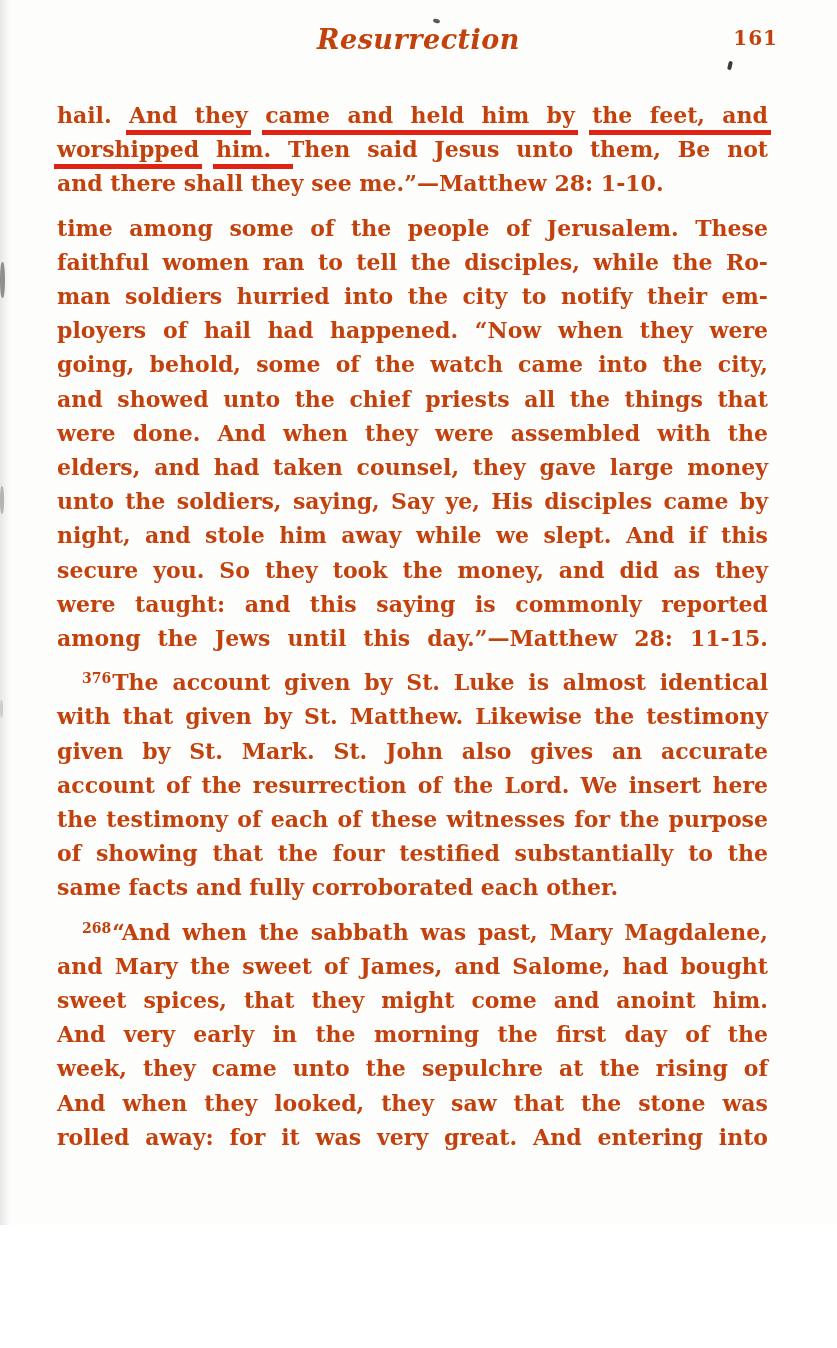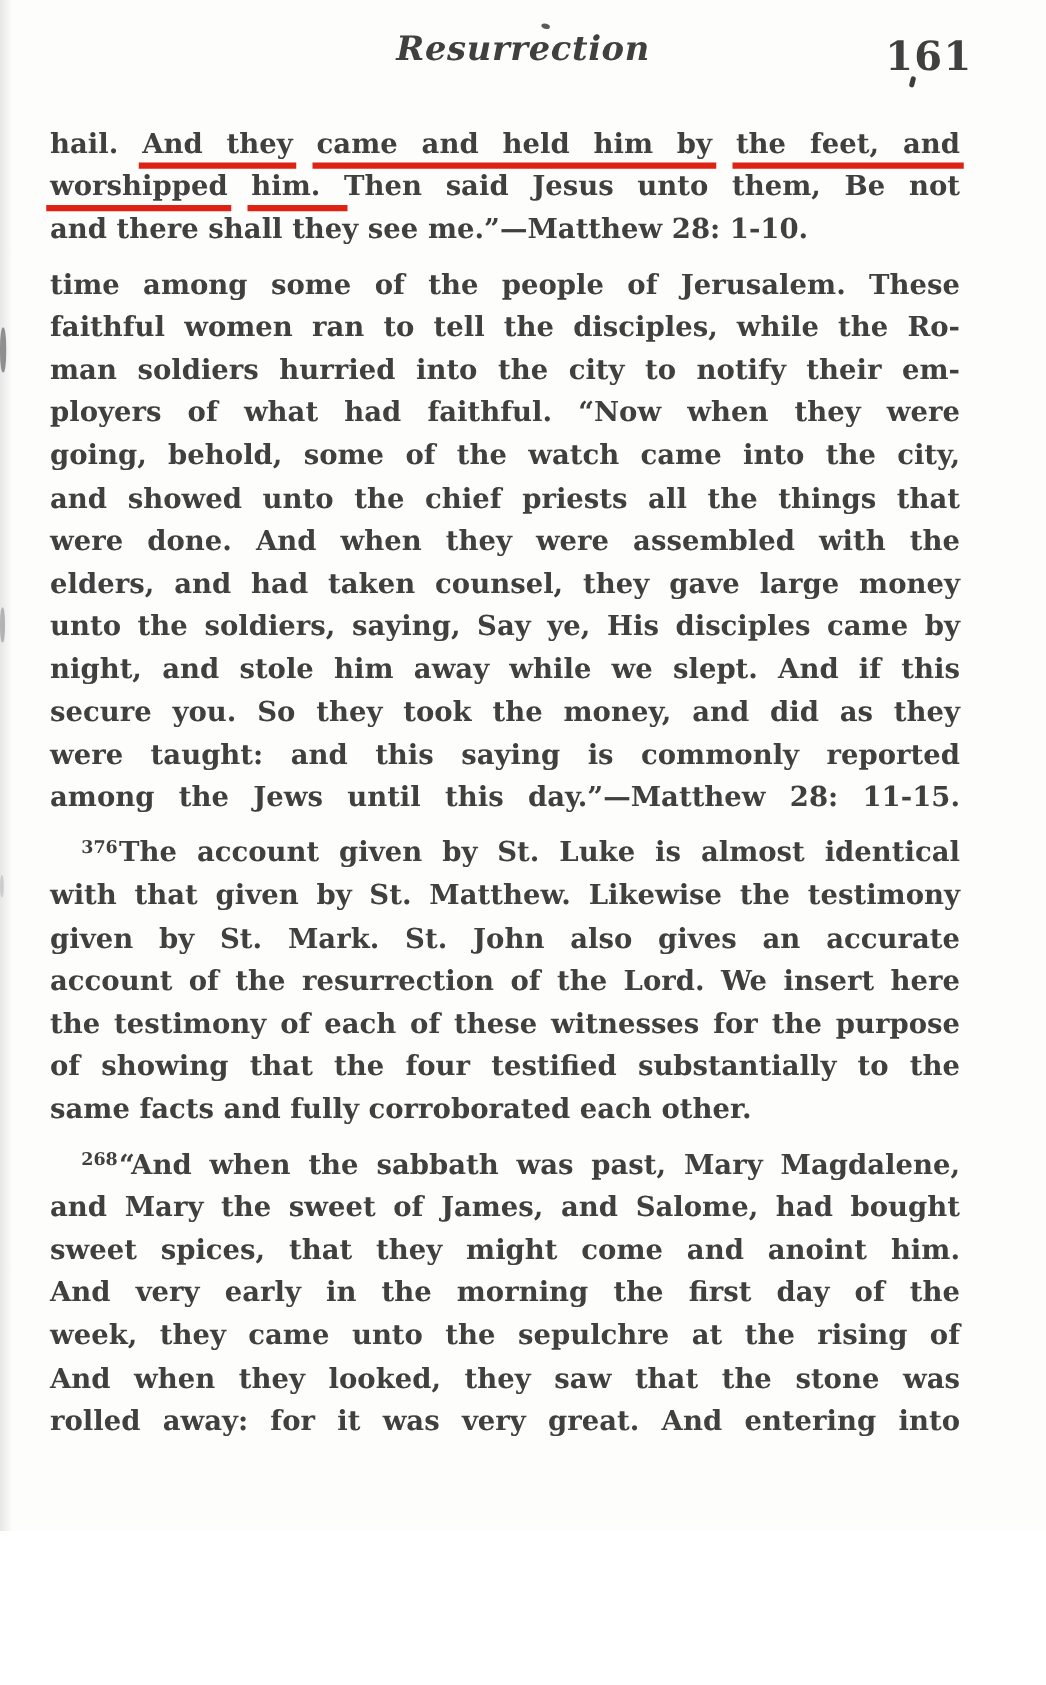--- a/index.html
+++ b/index.html
@@ -4,21 +4,21 @@
 <style>
   html, body { margin: 0; padding: 0; background: #ffffff; }
   .page {
     position: relative;
     width: 837px;
     height: 1225px;
     background: #fdfdfc;
     overflow: hidden;
     font-family: "DejaVu Serif", serif;
     font-weight: bold;
-    color: #404040;
+    color: #c2410c;
   }
 
   
   .left-edge {
     position: absolute; left: 0; top: 0; width: 10px; height: 100%;
     background: linear-gradient(90deg, #e7e7e7, rgba(255,255,255,0));
   }
   .smudge { position: absolute; border-radius: 45%; }
   .smudge.s1 { left: 0; top: 262px; width: 5px; height: 36px; background: #8f8f8f; }
   .smudge.s2 { left: 0; top: 486px; width: 4px; height: 28px; background: #b3b3b3; }
@@ -28,25 +28,25 @@
   .speck.sp1 { left: 433px; top: 19px; width: 7px; height: 4px; transform: rotate(18deg); background: #5a5a5a; }
   .speck.sp2 { left: 728px; top: 61px; width: 4px; height: 9px; border-radius: 2px; transform: rotate(14deg); background: #3c3c3c; }
   .speck.sp3 { left: 342px; top: 1302px; width: 4px; height: 3px; background: #8d8d8d; }
 
   
   .running-head { position: absolute; top: 24px; left: 0; width: 100%; height: 44px; }
   .head-title {
     position: absolute; left: 50%; transform: translateX(-50%);
     font-style: italic; font-size: 27px; letter-spacing: 0.5px; white-space: nowrap;
   }
-  .page-num { position: absolute; right: 59px; top: 2px; font-size: 32px; letter-spacing: 1px; }
+  .page-num { position: absolute; right: 59px; top: 2px; font-size: 20px; letter-spacing: 1px; }
 
   
   .text-block { position: absolute; left: 40px; top: 98px; width: 728px; font-size: 22px; }
-  .para { margin: 0 0 10px 0; }
+  .para { margin: 0 0 10px 17px; }
   .line { text-align: justify; text-align-last: justify; line-height: 34.2px; }
   .line.short { text-align-last: left; }
   .line.indent { text-indent: 25px; }
   sup.pnum { font-size: 14px; line-height: 0; vertical-align: 7px; margin-right: 1px; }
 
   
   .rl {
     border-bottom: 5px solid var(--red, #de2315);
     padding: 0 3px 2px 3px;
     margin: 0 -3px;
@@ -83,21 +83,21 @@
   <div class="text-block">
       <div class="para">
         <div class="line"><span>hail. </span><span class="rl">And they</span><span> </span><span class="rl">came and held him by</span><span> </span><span class="rl">the feet, and</span></div>
         <div class="line"><span class="rl">worshipped</span><span> </span><span class="rl rl-ext">him.</span><span> Then said Jesus unto them, Be not</span></div>
         <div class="line short"><span>and there shall they see me.”—Matthew 28: 1-10.</span></div>
       </div>
       <div class="para">
         <div class="line"><span>time among some of the people of Jerusalem. These</span></div>
         <div class="line"><span>faithful women ran to tell the disciples, while the Ro-</span></div>
         <div class="line"><span>man soldiers hurried into the city to notify their em-</span></div>
-        <div class="line"><span>ployers of what had faithful. “Now when they were</span></div>
+        <div class="line"><span>ployers of hail had happened. “Now when they were</span></div>
         <div class="line"><span>going, behold, some of the watch came into the city,</span></div>
         <div class="line"><span>and showed unto the chief priests all the things that</span></div>
         <div class="line"><span>were done. And when they were assembled with the</span></div>
         <div class="line"><span>elders, and had taken counsel, they gave large money</span></div>
         <div class="line"><span>unto the soldiers, saying, Say ye, His disciples came by</span></div>
         <div class="line"><span>night, and stole him away while we slept. And if this</span></div>
         <div class="line"><span>secure you. So they took the money, and did as they</span></div>
         <div class="line"><span>were taught: and this saying is commonly reported</span></div>
         <div class="line"><span>among the Jews until this day.”—Matthew 28: 11-15.</span></div>
       </div>

